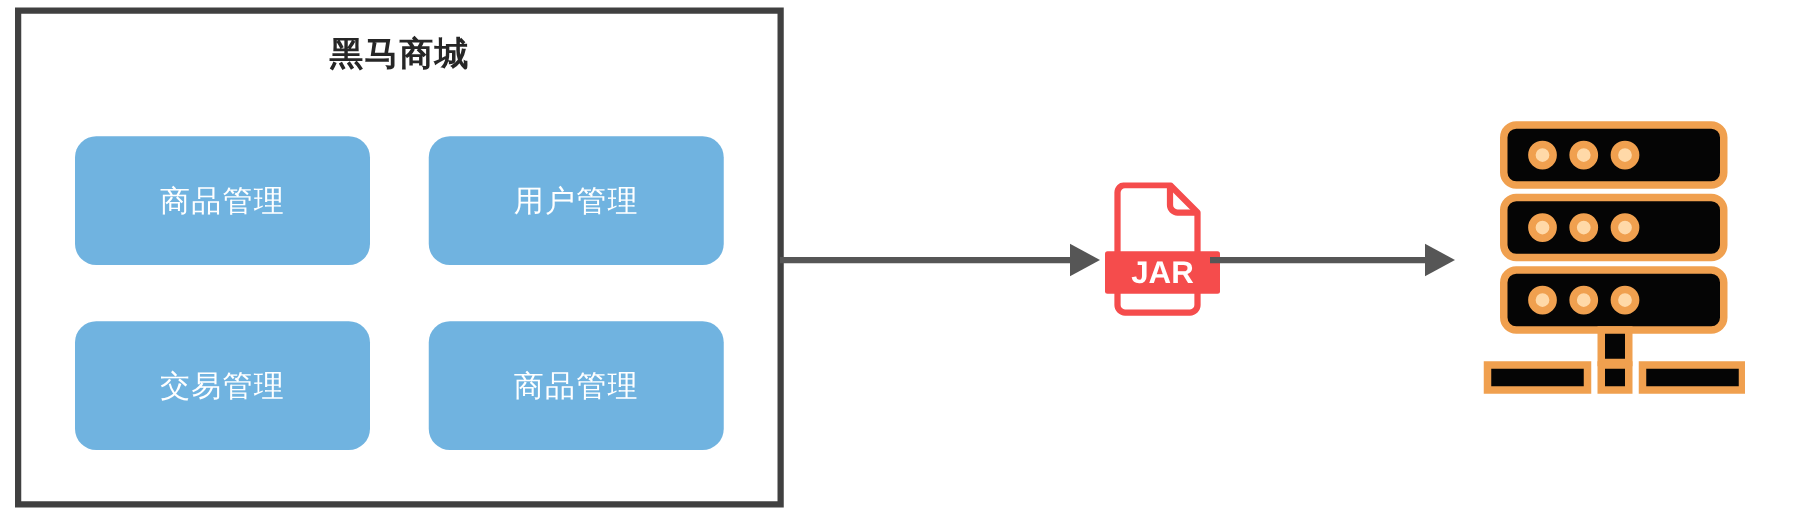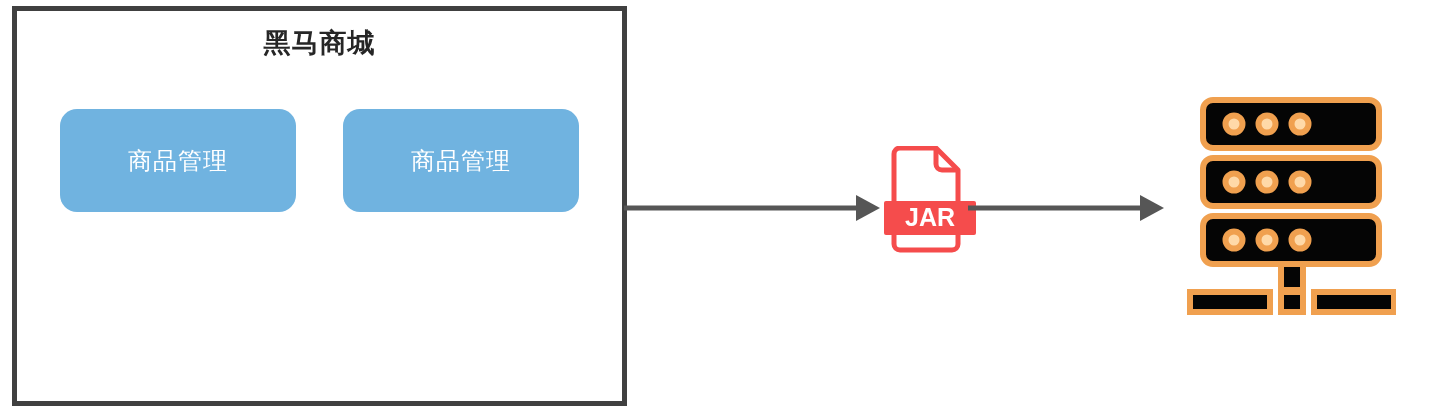--- a/index.html
+++ b/index.html
@@ -108,20 +108,26 @@
 <div id="canvas">
 
   <div class="app-container">
     <div class="app-title">黑马商城</div>
 
     <div class="module-grid">
       <div class="module-box">
         <span>商品管理</span>
       </div>
       <div class="module-box">
+        <span>用户管理</span>
+      </div>
+      <div class="module-box">
+        <span>交易管理</span>
+      </div>
+      <div class="module-box">
         <span>商品管理</span>
       </div>
     </div>
   </div>
 
   <svg class="arrow-svg" style="left:624px; top:190px;" width="256" height="36" viewBox="0 0 256 36">
     <line class="arrow-line" x1="0" y1="18" x2="232" y2="18"></line>
     <polygon class="arrow-head" points="232,5 256,18 232,31"></polygon>
   </svg>
 

